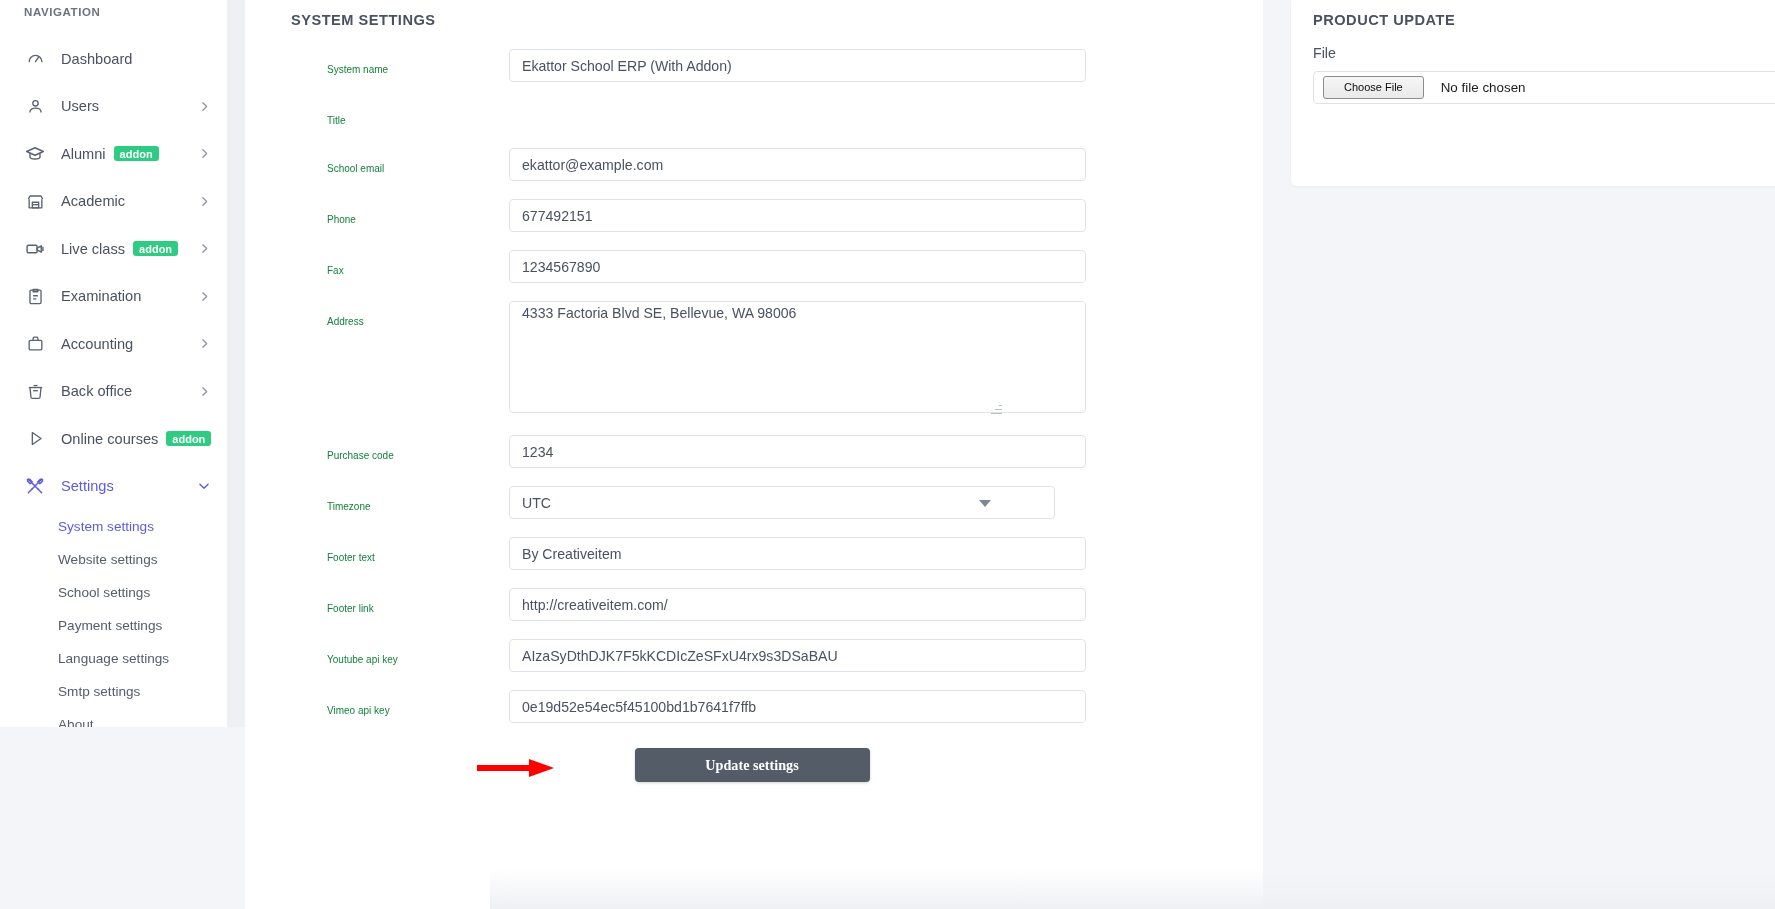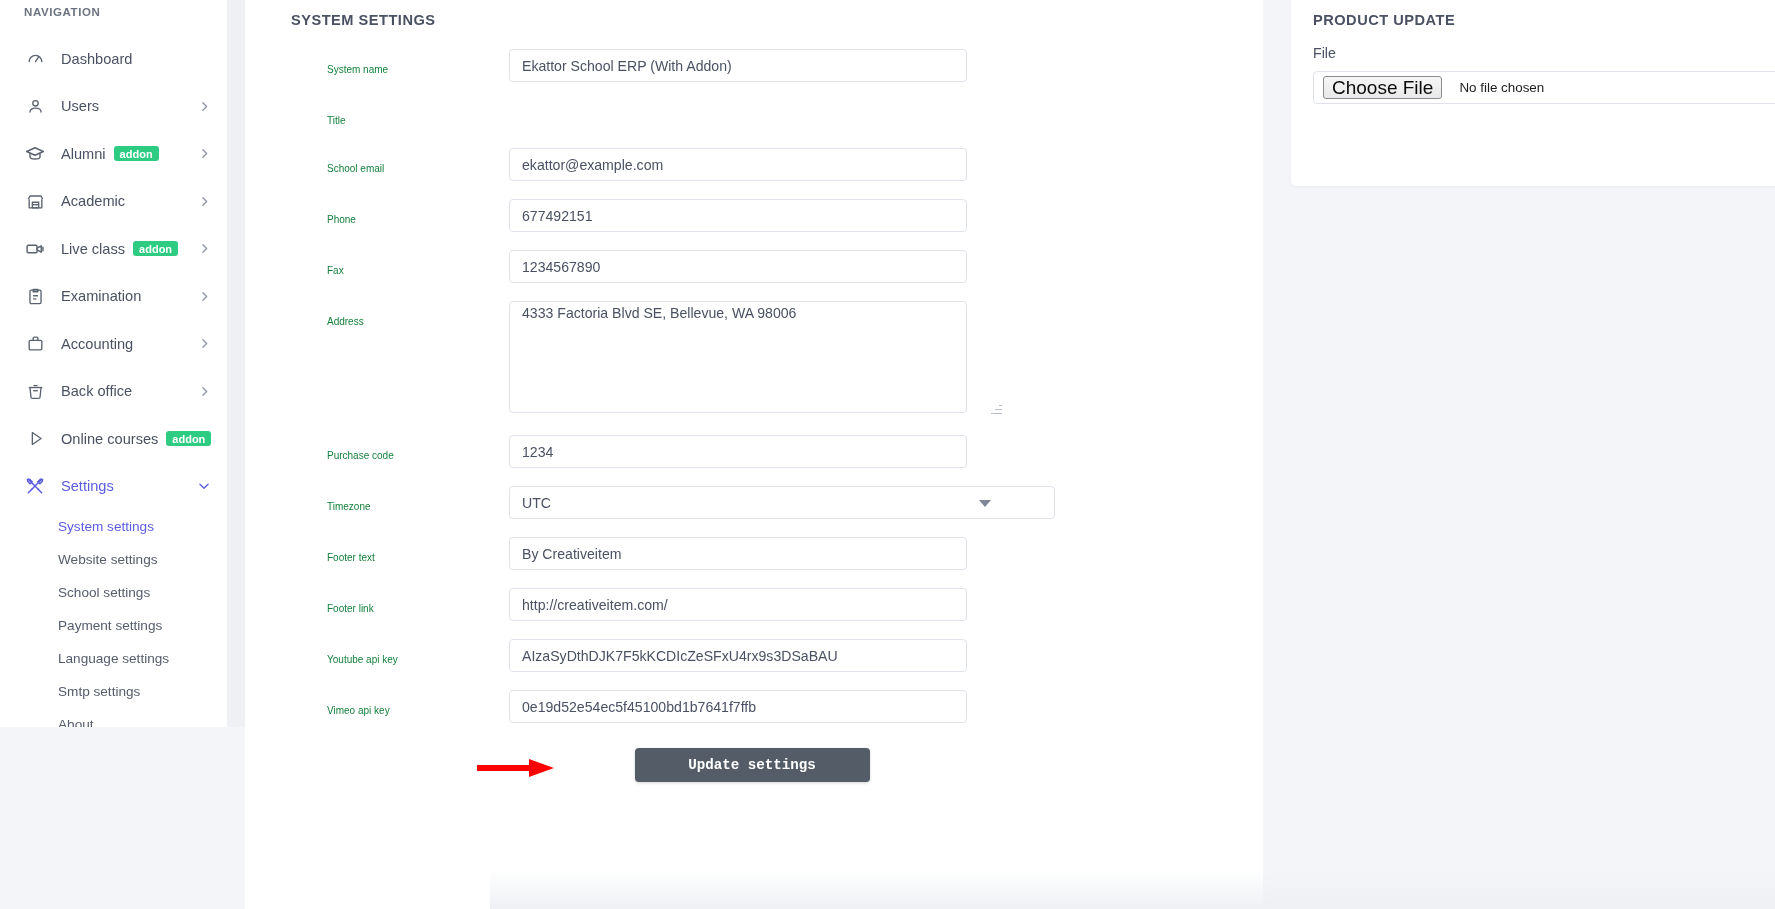--- a/index.html
+++ b/index.html
@@ -152,21 +152,21 @@
     flex: 0 0 182px;
     font-size: 10px;
     color: #15803d;
     padding-top: 12px;
     line-height: 18px;
     margin-left: 36px;
   }
   .fctrl { flex: 1 1 auto; max-width: 495px; }
 
   .finput {
-    width: 458px;
+    width: 577px;
     height: 33px;
     border: 1px solid #dfe3e9;
     border-radius: 4px;
     background: #ffffff;
     font-family: "Liberation Sans", sans-serif;
     font-size: 14.1px;
     color: #4a5162;
     padding: 0 12px;
     outline: none;
   }
@@ -212,21 +212,21 @@
     margin-top: 25px;
     position: relative;
   }
   #update-settings-btn {
     width: 235px;
     height: 34px;
     background: #545c68;
     color: #ffffff;
     border: none;
     border-radius: 4px;
-    font-family: Liberation Mono, monospace;
+    font-family: Liberation Serif, serif;
     font-size: 14.2px;
     font-weight: bold;
     cursor: pointer;
     box-shadow: 0 1px 3px rgba(0,0,0,0.18);
   }
   #arrow-annotation {
     position: absolute;
     left: 186px;
     top: 9px;
     width: 78px;
@@ -265,26 +265,26 @@
     height: 33px;
     border: 1px solid #dfe3e9;
     border-radius: 4px;
     background: #ffffff;
     display: flex;
     align-items: center;
     padding: 0 9px;
   }
   #choose-file-btn {
     font-family: "Liberation Sans", sans-serif;
-    font-size: 19px;
+    font-size: 11px;
     color: #0b0b0b;
     background: linear-gradient(#f6f6f6, #e9e9e9);
     border: 1px solid #8c8c8c;
     border-radius: 3px;
-    padding: 2px 8px;
+    padding: 2px 20px;
     cursor: pointer;
     line-height: 17px;
   }
   #no-file-text {
     font-size: 13.4px;
     color: #1c1c1c;
     margin-left: 17px;
   }
   #right-submit-row {
     display: flex;

